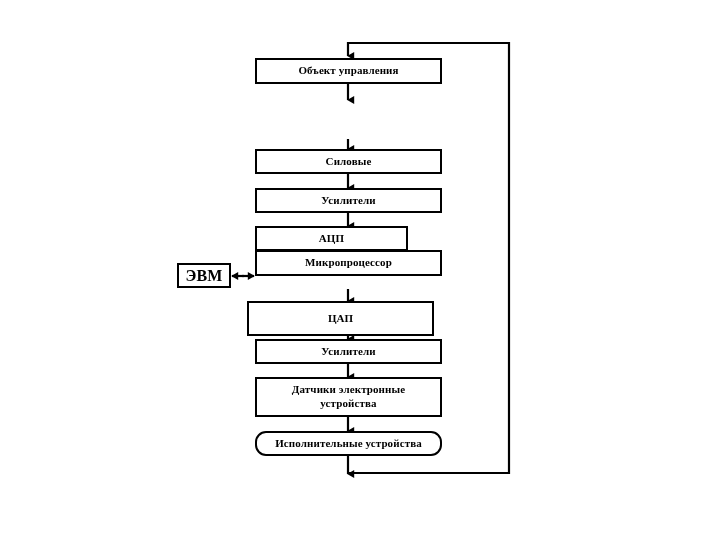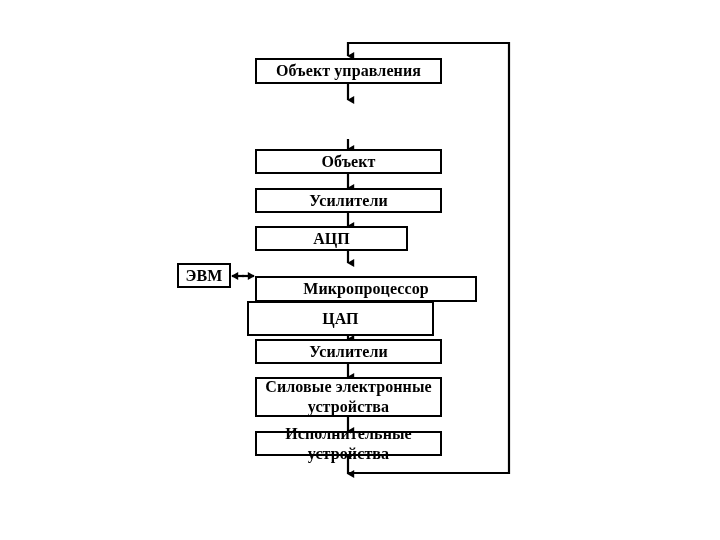--- a/index.html
+++ b/index.html
@@ -30,21 +30,21 @@
     position: absolute;
     box-sizing: border-box;
     border: 2px solid #000000;
     background: #ffffff;
     display: flex;
     align-items: center;
     justify-content: center;
     text-align: center;
     color: #000000;
     font-weight: bold;
-    font-size: 16px;
+    font-size: 11px;
     line-height: 1.25;
     letter-spacing: 0.1px;
     padding: 0 4px;
     z-index: 2;
   }
   .node .label {
     display: block;
     width: 100%;
     white-space: pre-line;
   }
@@ -90,49 +90,49 @@
       <line x1="244" y1="276" x2="232" y2="276" marker-end="url(#arrow-left)"></line>
     </g>
   </svg>
 
   <div class="node" style="left:255px; top:58px; width:187px; height:26px;">
     <span class="label">Объект управления</span>
   </div>
 
 
   <div class="node" style="left:255px; top:149px; width:187px; height:25px;">
-    <span class="label">Объект</span>
+    <span class="label">Силовые</span>
   </div>
 
   <div class="node" style="left:255px; top:188px; width:187px; height:25px;">
     <span class="label">Усилители</span>
   </div>
 
   <div class="node" style="left:255px; top:226px; width:153px; height:25px;">
     <span class="label">АЦП</span>
   </div>
 
-  <div class="node" style="left:255px; top:276px; width:222px; height:26px;">
+  <div class="node" style="left:255px; top:250px; width:187px; height:26px;">
     <span class="label">Микропроцессор</span>
   </div>
 
   <div class="node" style="left:247px; top:301px; width:187px; height:35px;">
     <span class="label">ЦАП</span>
   </div>
 
   <div class="node" style="left:255px; top:339px; width:187px; height:25px;">
     <span class="label">Усилители</span>
   </div>
 
   <div class="node" style="left:255px; top:377px; width:187px; height:40px;">
-    <span class="label">Силовые электронные
+    <span class="label">Датчики электронные
 устройства</span>
   </div>
 
-  <div class="node" style="left:255px; top:431px; width:187px; height:25px;">
+  <div class="node" style="left:255px; top:431px; width:187px; height:25px;border-radius:11px;">
     <span class="label">Исполнительные устройства</span>
   </div>
 
   <div class="node node-side" style="left:177px; top:263px; width:54px; height:25px;">
     <span class="label">ЭВМ</span>
   </div>
 
 </div>
 
 </body></html>

